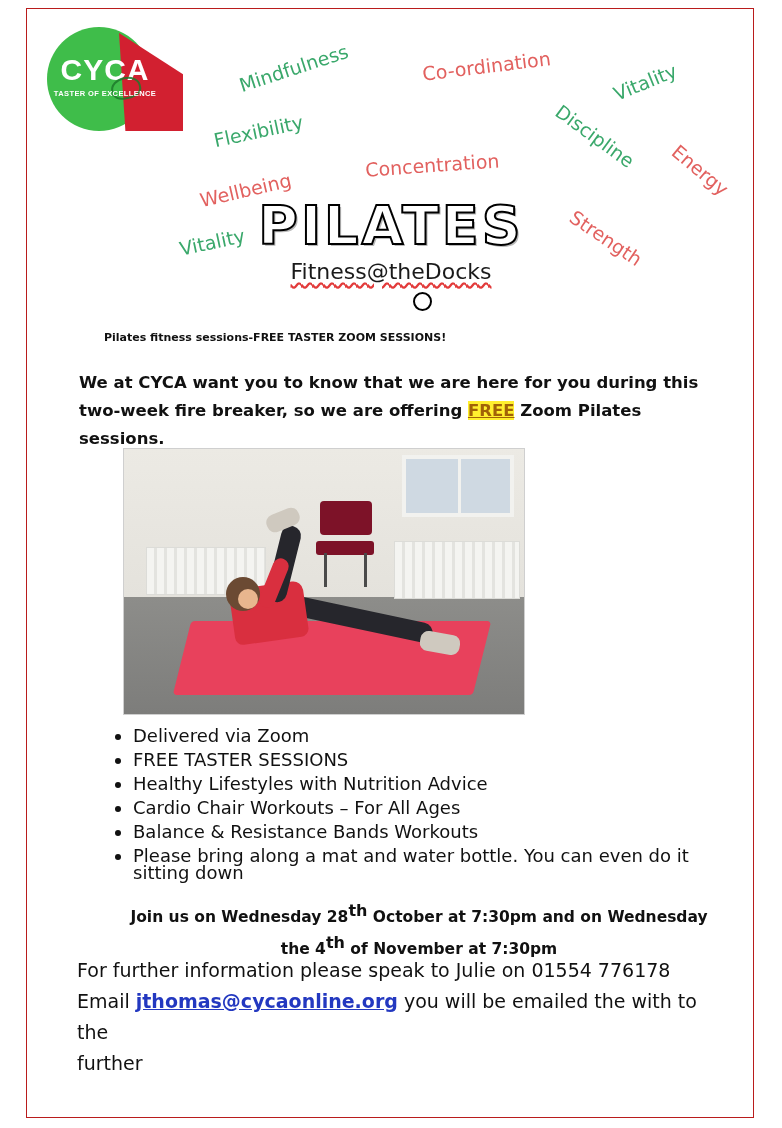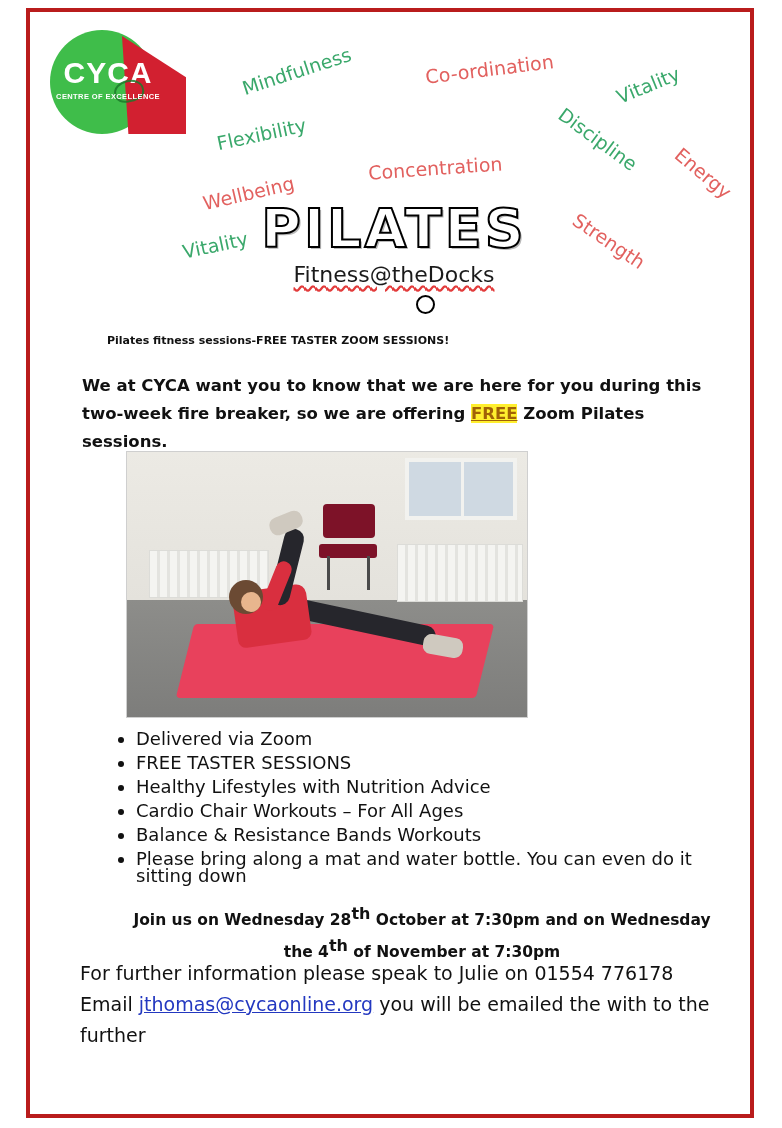--- a/index.html
+++ b/index.html
@@ -14,21 +14,21 @@
     color: #000;
     position: relative;
     overflow: hidden;
   }
   .page {
     position: absolute;
     left: 26px;
     top: 8px;
     width: 728px;
     height: 1110px;
-    border: 4px solid #b91c1c;
+    border: 1px solid #b91c1c;
     box-sizing: border-box;
     background: #fff;
   }
 
   
   .logo {
     position: absolute;
     left: 20px;
     top: 18px;
     width: 136px;
@@ -292,33 +292,34 @@
     top: 946px;
     width: 640px;
     font-family: "DejaVu Sans", sans-serif;
     font-size: 19px;
     line-height: 31px;
     color: #111;
   }
   .contact a {
     color: #2338c0;
     text-decoration: underline;
+    font-weight: bold;
   }
 </style>
 </head>
 <body>
 
 <div class="page">
 
   <div class="logo">
     <div class="logo-circle"></div>
     <div class="logo-red-shape"></div>
     <div class="logo-text">CYCA</div>
     <div class="logo-swirl"></div>
-    <div class="logo-sub">CENTRE OF EXCELLENCE</div>
+    <div class="logo-sub">TASTER OF EXCELLENCE</div>
   </div>
 
   <div id="word-cloud">
       <div class="cloud-word" style="left: 210px; top: 48px; color: rgb(58, 168, 107); font-size: 19px; transform: rotate(-18deg);">Mindfulness</div>
       <div class="cloud-word" style="left: 395px; top: 46px; color: rgb(226, 97, 95); font-size: 19px; transform: rotate(-7deg);">Co-ordination</div>
       <div class="cloud-word" style="left: 585px; top: 62px; color: rgb(58, 168, 107); font-size: 19px; transform: rotate(-22deg);">Vitality</div>
       <div class="cloud-word" style="left: 186px; top: 111px; color: rgb(58, 168, 107); font-size: 19px; transform: rotate(-12deg);">Flexibility</div>
       <div class="cloud-word" style="left: 338px; top: 145px; color: rgb(226, 97, 95); font-size: 19px; transform: rotate(-4deg);">Concentration</div>
       <div class="cloud-word" style="left: 522px; top: 116px; color: rgb(58, 168, 107); font-size: 19px; transform: rotate(36deg);">Discipline</div>
       <div class="cloud-word" style="left: 640px; top: 150px; color: rgb(226, 97, 95); font-size: 19px; transform: rotate(40deg);">Energy</div>

